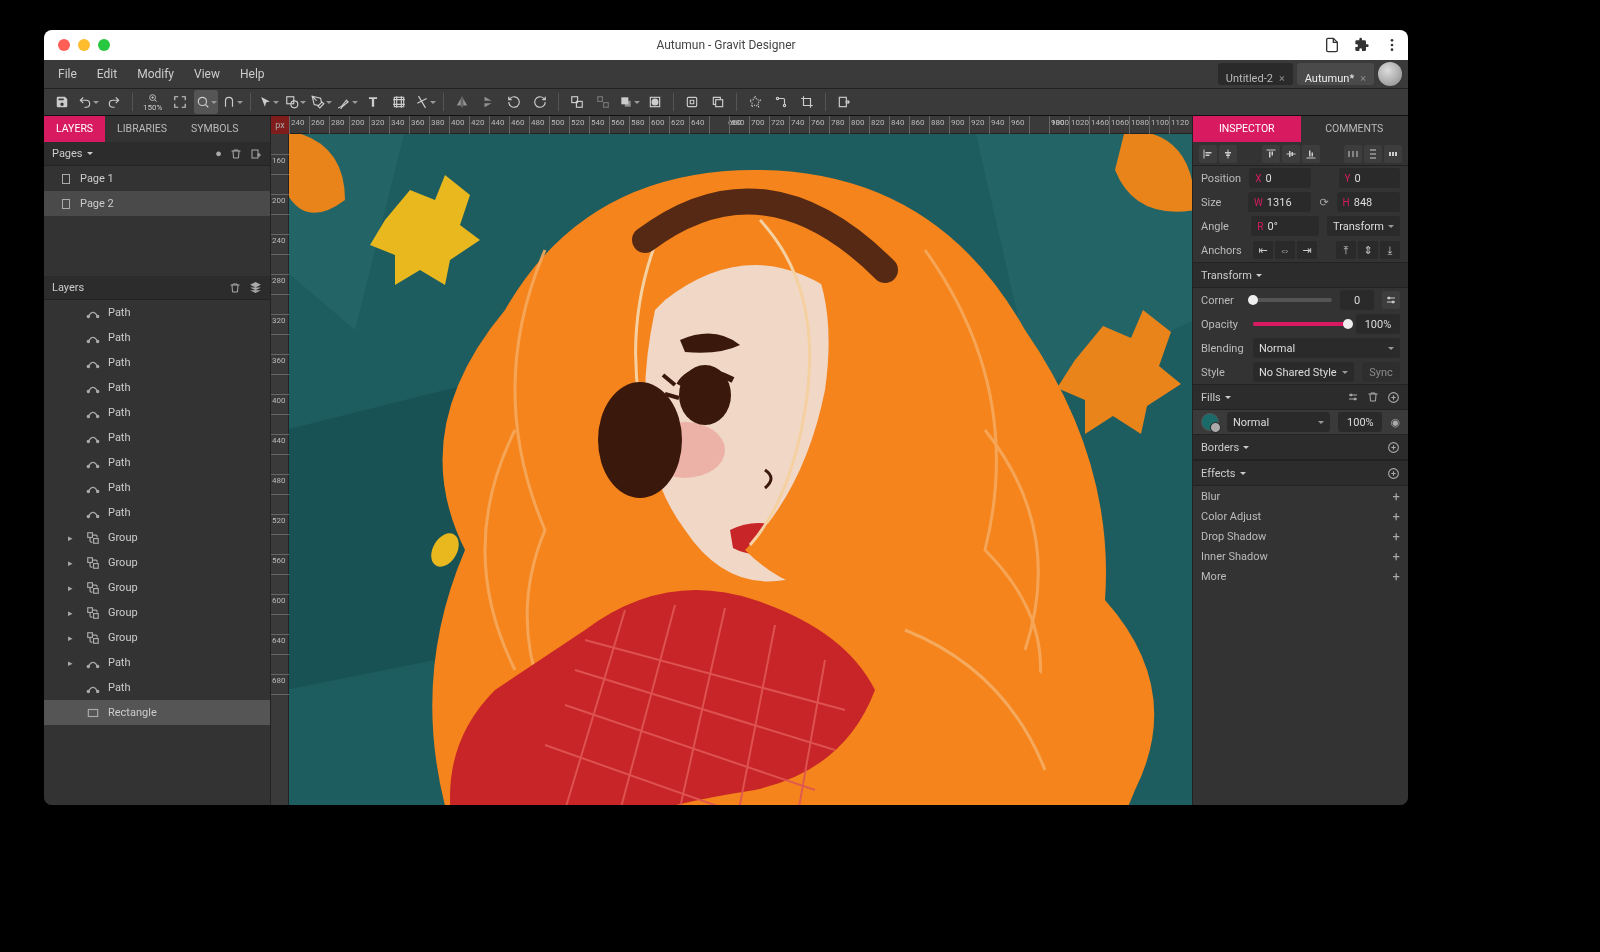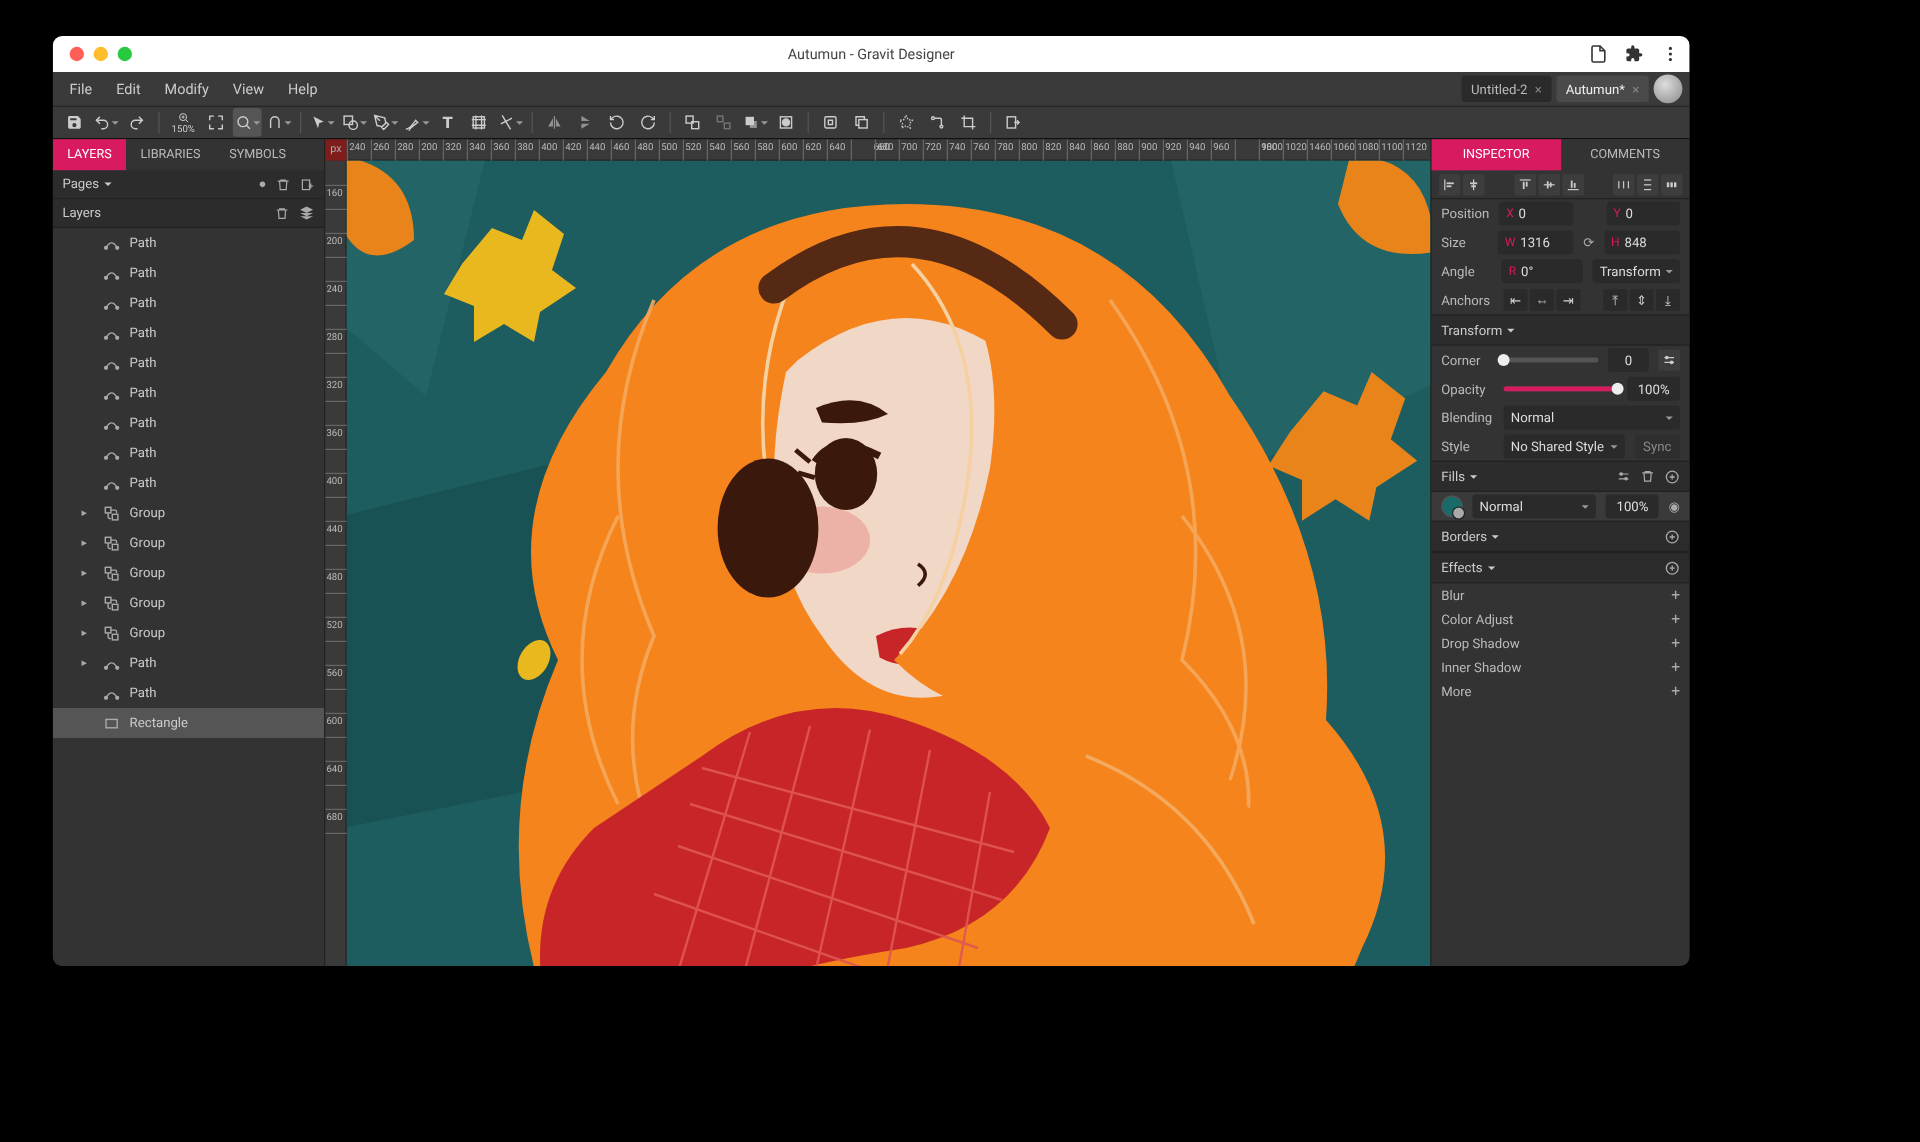--- a/index.html
+++ b/index.html
@@ -12,21 +12,21 @@
   .tl-close{background:#ff5f57;}
   .tl-min{background:#ffbd2e;}
   .tl-max{background:#28c940;}
   .wintitle{position:absolute;left:0;right:0;text-align:center;font-size:12px;color:#444;pointer-events:none;}
   .titlebar-right{position:absolute;right:8px;display:flex;gap:14px;align-items:center;}
   .tb-ico{width:16px;height:16px;color:#333;}
   
   .menubar{height:28px;background:#3a3a3a;display:flex;align-items:center;padding:0 4px;flex:none;position:relative;}
   .menubar .mitem{padding:0 10px;color:#ccc;font-size:12px;line-height:28px;cursor:default;}
   .tabs{position:absolute;right:6px;top:0;height:28px;display:flex;align-items:center;gap:4px;}
-  .doctab{display:flex;align-items:center;gap:6px;background:#2a2a2a;border-radius:3px;padding:0 8px;height:22px;color:#bbb;font-size:11px;}
+  .doctab{display:flex;align-items:flex-end;gap:6px;background:#2a2a2a;border-radius:3px;padding:0 8px;height:22px;color:#bbb;font-size:11px;}
   .doctab.active{background:#4a4a4a;color:#eee;}
   .doctab .x{color:#888;font-size:11px;}
   .avatar{width:24px;height:24px;border-radius:50%;background:radial-gradient(circle at 40% 35%, #ddd, #888);}
   
   .toolbar{height:28px;background:#3a3a3a;border-top:1px solid #222;border-bottom:1px solid #111;display:flex;align-items:center;gap:2px;padding:0 6px;flex:none;}
   .tb{width:24px;height:24px;display:flex;align-items:center;justify-content:center;color:#ccc;border-radius:3px;}
   .tb.active{background:#555;}
   .tb.drop::after{content:"";border:3px solid transparent;border-top-color:#999;margin-left:1px;position:relative;top:2px;}
   .sep{width:1px;height:18px;background:#555;margin:0 4px;}
   .zoom{display:flex;flex-direction:column;align-items:center;color:#ccc;font-size:8px;line-height:1;padding:0 4px;}
@@ -328,20 +328,35 @@
             <svg width="12" height="12" viewBox="0 0 24 24" fill="none" stroke="currentColor" stroke-width="2">
               <path d="M3 6h18M8 6V4h8v2M6 6l1 14h10l1-14"></path>
             </svg>
           </span>
         <span class="ico">
             <svg width="12" height="12" viewBox="0 0 24 24" fill="none" stroke="currentColor" stroke-width="2">
               <rect x="4" y="4" width="12" height="16"></rect>
               <path d="M18 10v8M14 14h8"></path>
             </svg>
           </span>
+      </div>
+      <div class="pagelist">
+        <div class="pitem">
+            <svg class="pi" viewBox="0 0 24 24" fill="none" stroke="currentColor" stroke-width="2">
+              <rect x="5" y="3" width="14" height="18"></rect>
+            </svg>
+            <span>Page 1</span>
+          </div>
+        <div class="pitem active">
+            <svg class="pi" viewBox="0 0 24 24" fill="none" stroke="currentColor" stroke-width="2">
+              <rect x="5" y="3" width="14" height="18"></rect>
+            </svg>
+            <span>Page 2</span>
+          </div>
+        <div class="pagepad"></div>
       </div>
       <div class="lsection">
         <span>Layers</span>
         <span class="spacer"></span>
         <span class="ico">
             <svg width="12" height="12" viewBox="0 0 24 24" fill="none" stroke="currentColor" stroke-width="2">
               <path d="M3 6h18M8 6V4h8v2M6 6l1 14h10l1-14"></path>
             </svg>
           </span>
         <span class="ico">

